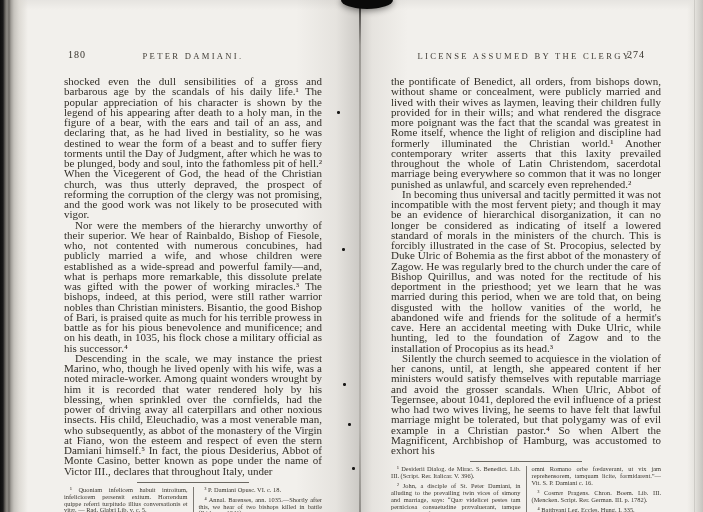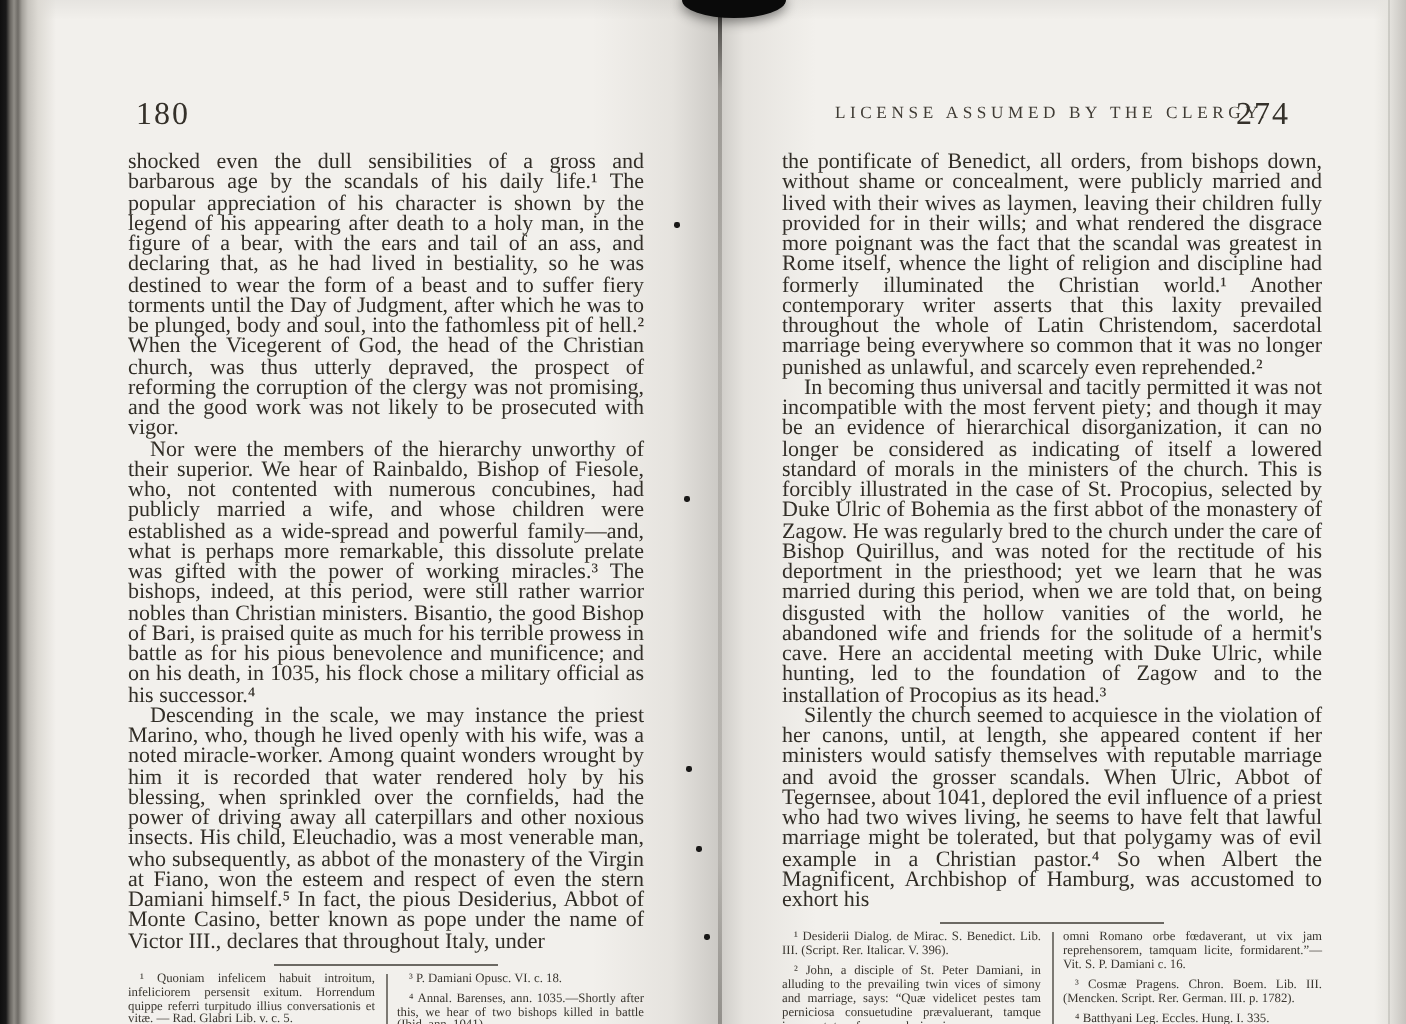--- a/index.html
+++ b/index.html
@@ -28,21 +28,21 @@
   .edge-right-line{position:absolute;left:694px;top:0;width:1px;height:100%;background:rgba(70,66,60,0.15);}
   .speck{position:absolute;width:3px;height:3px;background:#191817;border-radius:40%;}
   .page{position:absolute;top:44px;}
   .page-left{left:64px;width:258px;}
   .page-right{left:391px;width:270px;}
   .pagehead{position:relative;height:14px;margin-top:5px;}
   .running-title{
     position:absolute;left:0;right:0;text-align:center;top:2px;
     font-size:8.6px;letter-spacing:2.3px;color:#403c35;white-space:nowrap;
   }
-  .folio{position:absolute;top:0;font-size:16px;letter-spacing:1px;color:#35312a;text-align:center;}
+  .folio{position:absolute;top:0;font-size:10px;letter-spacing:1px;color:#35312a;text-align:center;}
   .folio-left{left:4px;}
   .folio-right{right:16px;}
   .body{margin-top:13px;text-align:justify;font-size:11px;line-height:10.25px;color:#322e27;}
   .body p{margin:0;text-indent:11px;}
   .body p.noindent{text-indent:0;}
   .fn-rule{width:112px;margin:6px auto 4px;border-top:1px solid #6b6862;height:0;}
   .footnotes{display:flex;text-align:justify;font-size:6.4px;line-height:6.9px;color:#3a362f;}
   .fn-col{flex:1;min-width:0;}
   .fn-col-right{border-left:1px solid #7d7a74;padding-left:5px;margin-left:5px;}
   .footnotes p{margin:0 0 3px;text-indent:6px;}
@@ -60,20 +60,21 @@
 
   <div class="speck" style="left:337px;top:111px;"></div>
   <div class="speck" style="left:342px;top:248px;"></div>
   <div class="speck" style="left:343px;top:383px;"></div>
   <div class="speck" style="left:348px;top:423px;"></div>
   <div class="speck" style="left:352px;top:467px;"></div>
 
   <section class="page page-left">
     <header class="pagehead">
       <span class="folio folio-left">180</span>
+      <span class="running-title">PETER DAMIANI.</span>
     </header>
     <div class="body">
       <p class="noindent">shocked even the dull sensibilities of a gross and barbarous age by the scandals of his daily life.¹  The popular appreciation of his character is shown by the legend of his appearing after death to a holy man, in the figure of a bear, with the ears and tail of an ass, and declaring that, as he had lived in bestiality, so he was destined to wear the form of a beast and to suffer fiery torments until the Day of Judgment, after which he was to be plunged, body and soul, into the fathomless pit of hell.²  When the Vicegerent of God, the head of the Christian church, was thus utterly depraved, the prospect of reforming the corruption of the clergy was not promising, and the good work was not likely to be prosecuted with vigor.</p>
       <p>Nor were the members of the hierarchy unworthy of their superior. We hear of Rainbaldo, Bishop of Fiesole, who, not contented with numerous concubines, had publicly married a wife, and whose children were established as a wide-spread and powerful family—and, what is perhaps more remarkable, this dissolute prelate was gifted with the power of working miracles.³  The bishops, indeed, at this period, were still rather warrior nobles than Christian ministers. Bisantio, the good Bishop of Bari, is praised quite as much for his terrible prowess in battle as for his pious benevolence and munificence; and on his death, in 1035, his flock chose a military official as his successor.⁴</p>
       <p>Descending in the scale, we may instance the priest Marino, who, though he lived openly with his wife, was a noted miracle-worker. Among quaint wonders wrought by him it is recorded that water rendered holy by his blessing, when sprinkled over the cornfields, had the power of driving away all caterpillars and other noxious insects.  His child, Eleuchadio, was a most venerable man, who subsequently, as abbot of the monastery of the Virgin at Fiano, won the esteem and respect of even the stern Damiani himself.⁵  In fact, the pious Desiderius, Abbot of Monte Casino, better known as pope under the name of Victor III., declares that throughout Italy, under</p>
     </div>
     <div class="fn-rule"></div>
     <div class="footnotes">
       <div class="fn-col">
         <p>¹ Quoniam infelicem habuit introitum, infeliciorem persensit exitum. Horrendum quippe referri turpitudo illius conversationis et vitæ. — Rad. Glabri Lib. v. c. 5.</p>

